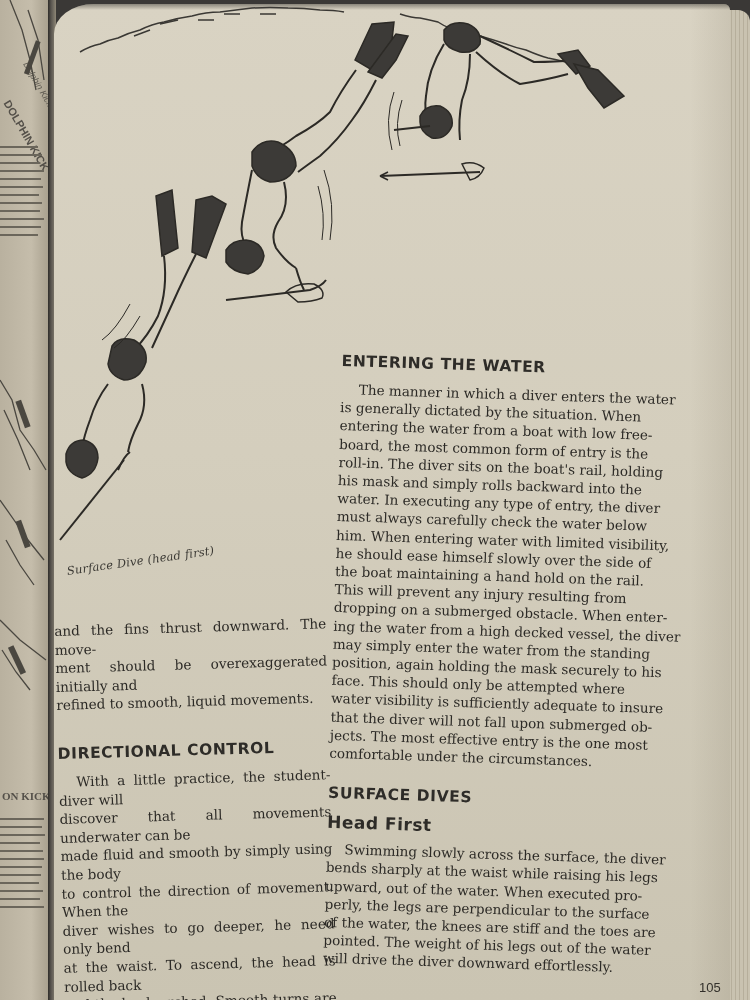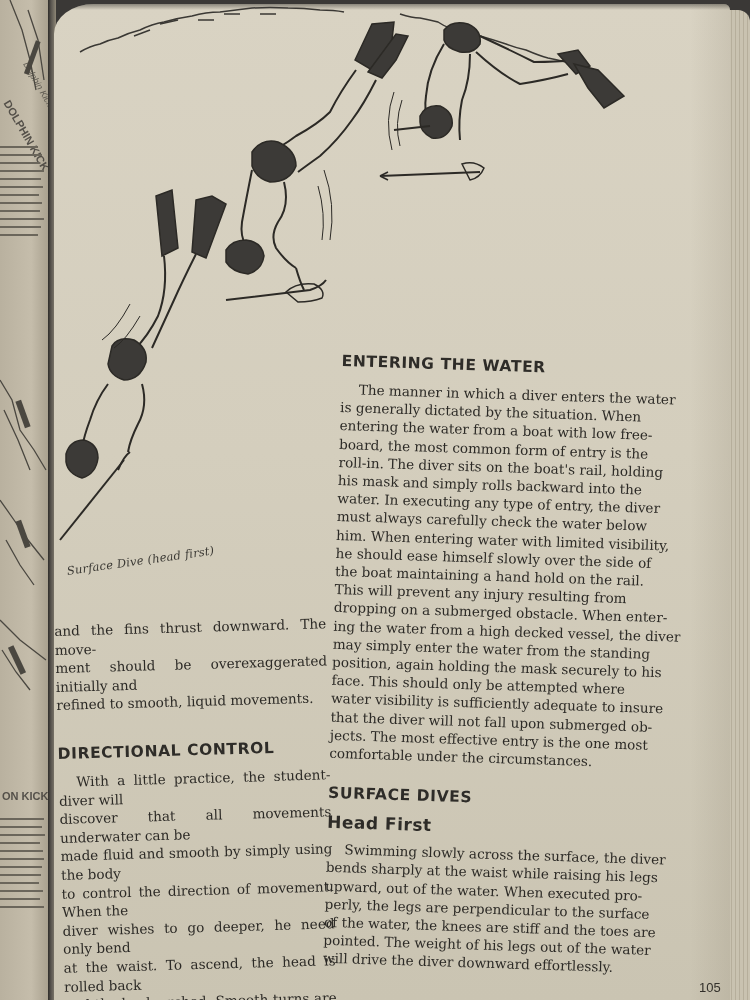--- a/index.html
+++ b/index.html
@@ -162,21 +162,21 @@
     </g>
     <g fill="#4a4740">
       <rect x="30" y="40" width="5" height="35" transform="rotate(20 32 57)"></rect>
       <rect x="20" y="400" width="6" height="28" transform="rotate(-20 23 414)"></rect>
       <rect x="20" y="520" width="6" height="28" transform="rotate(-20 23 534)"></rect>
       <rect x="14" y="645" width="6" height="30" transform="rotate(-25 17 660)"></rect>
     </g>
   </svg>
   <div class="frag frag-head" style="left:12px; top:98px;">DOLPHIN KICK</div>
   <div class="frag" style="left:30px; top:60px; font-style:italic;">Dolphin Kick</div>
-  <div class="frag frag-head" style="left:2px; top:790px; transform:none;">ON KICK</div>
+  <div class="frag frag-head" style="left:2px; top:790px; transform:none;font-family:Liberation Serif, serif;">ON KICK</div>
   <div style="position:absolute; left:0; top:140px; width:50px;">
     <div style="height:2px;background:#6b665b;margin:6px 0;width:38px;"></div>
     <div style="height:2px;background:#6b665b;margin:6px 0;width:42px;"></div>
     <div style="height:2px;background:#6b665b;margin:6px 0;width:40px;"></div>
     <div style="height:2px;background:#6b665b;margin:6px 0;width:44px;"></div>
     <div style="height:2px;background:#6b665b;margin:6px 0;width:41px;"></div>
     <div style="height:2px;background:#6b665b;margin:6px 0;width:43px;"></div>
     <div style="height:2px;background:#6b665b;margin:6px 0;width:39px;"></div>
     <div style="height:2px;background:#6b665b;margin:6px 0;width:42px;"></div>
     <div style="height:2px;background:#6b665b;margin:6px 0;width:40px;"></div>

